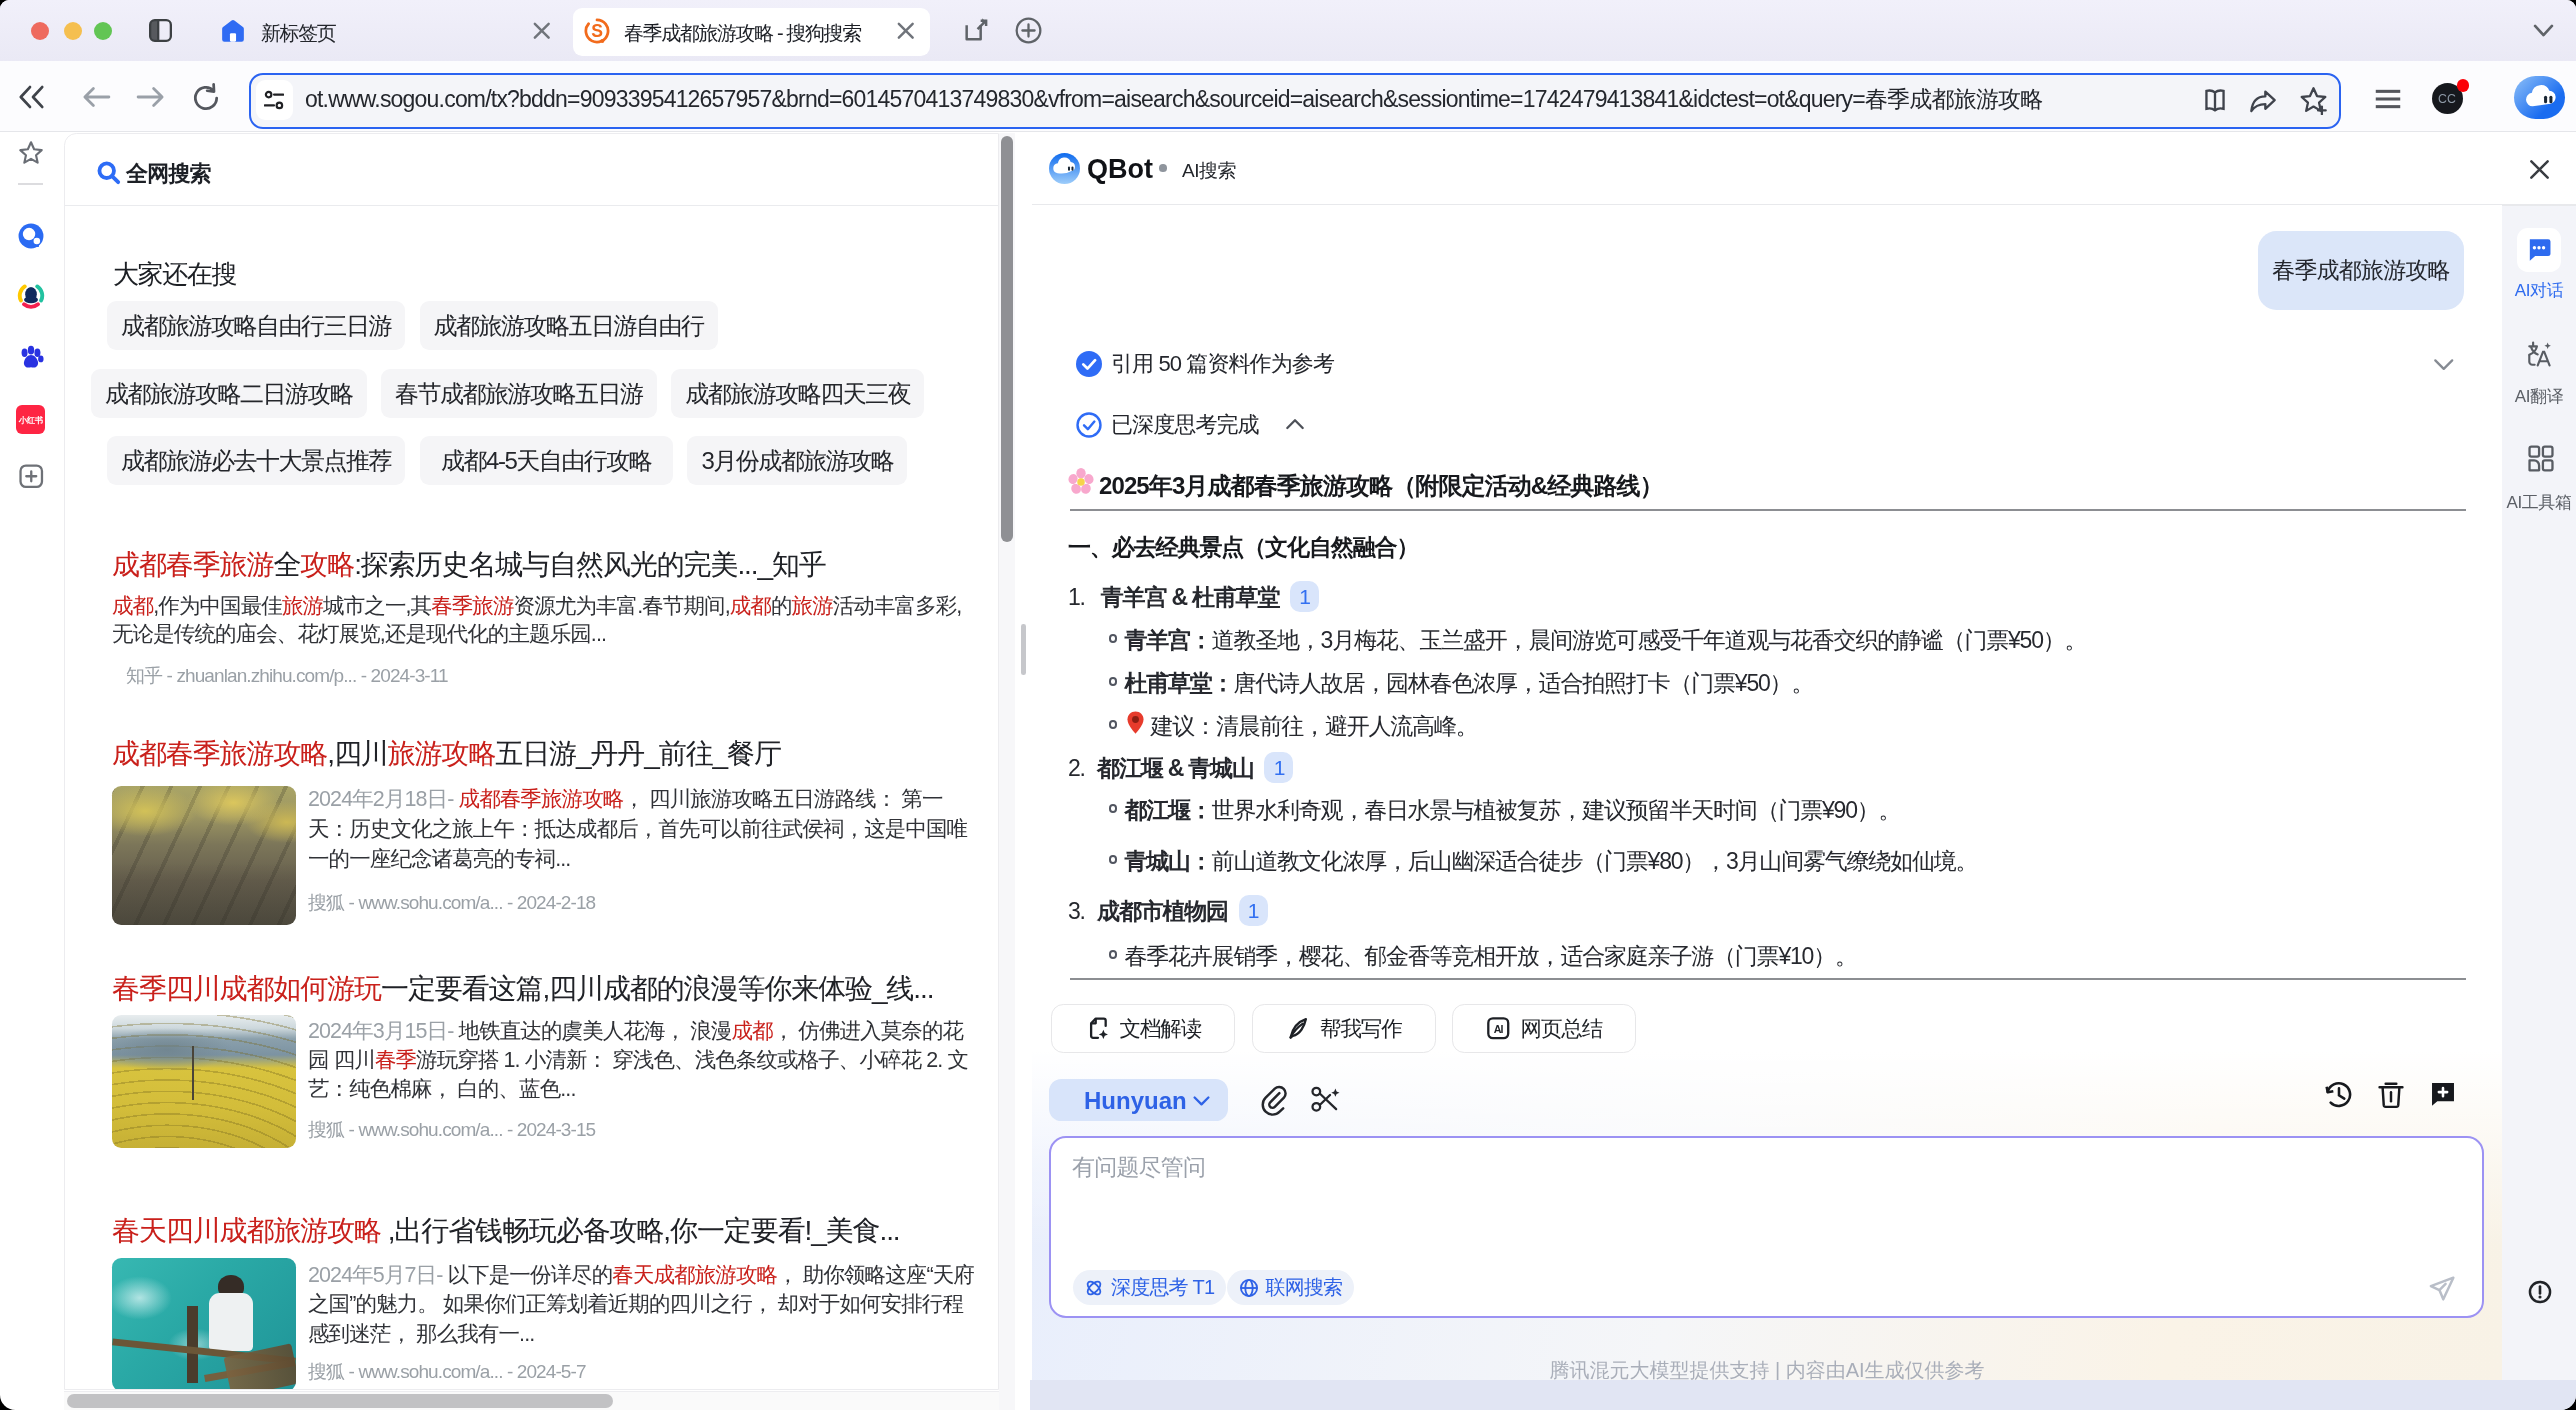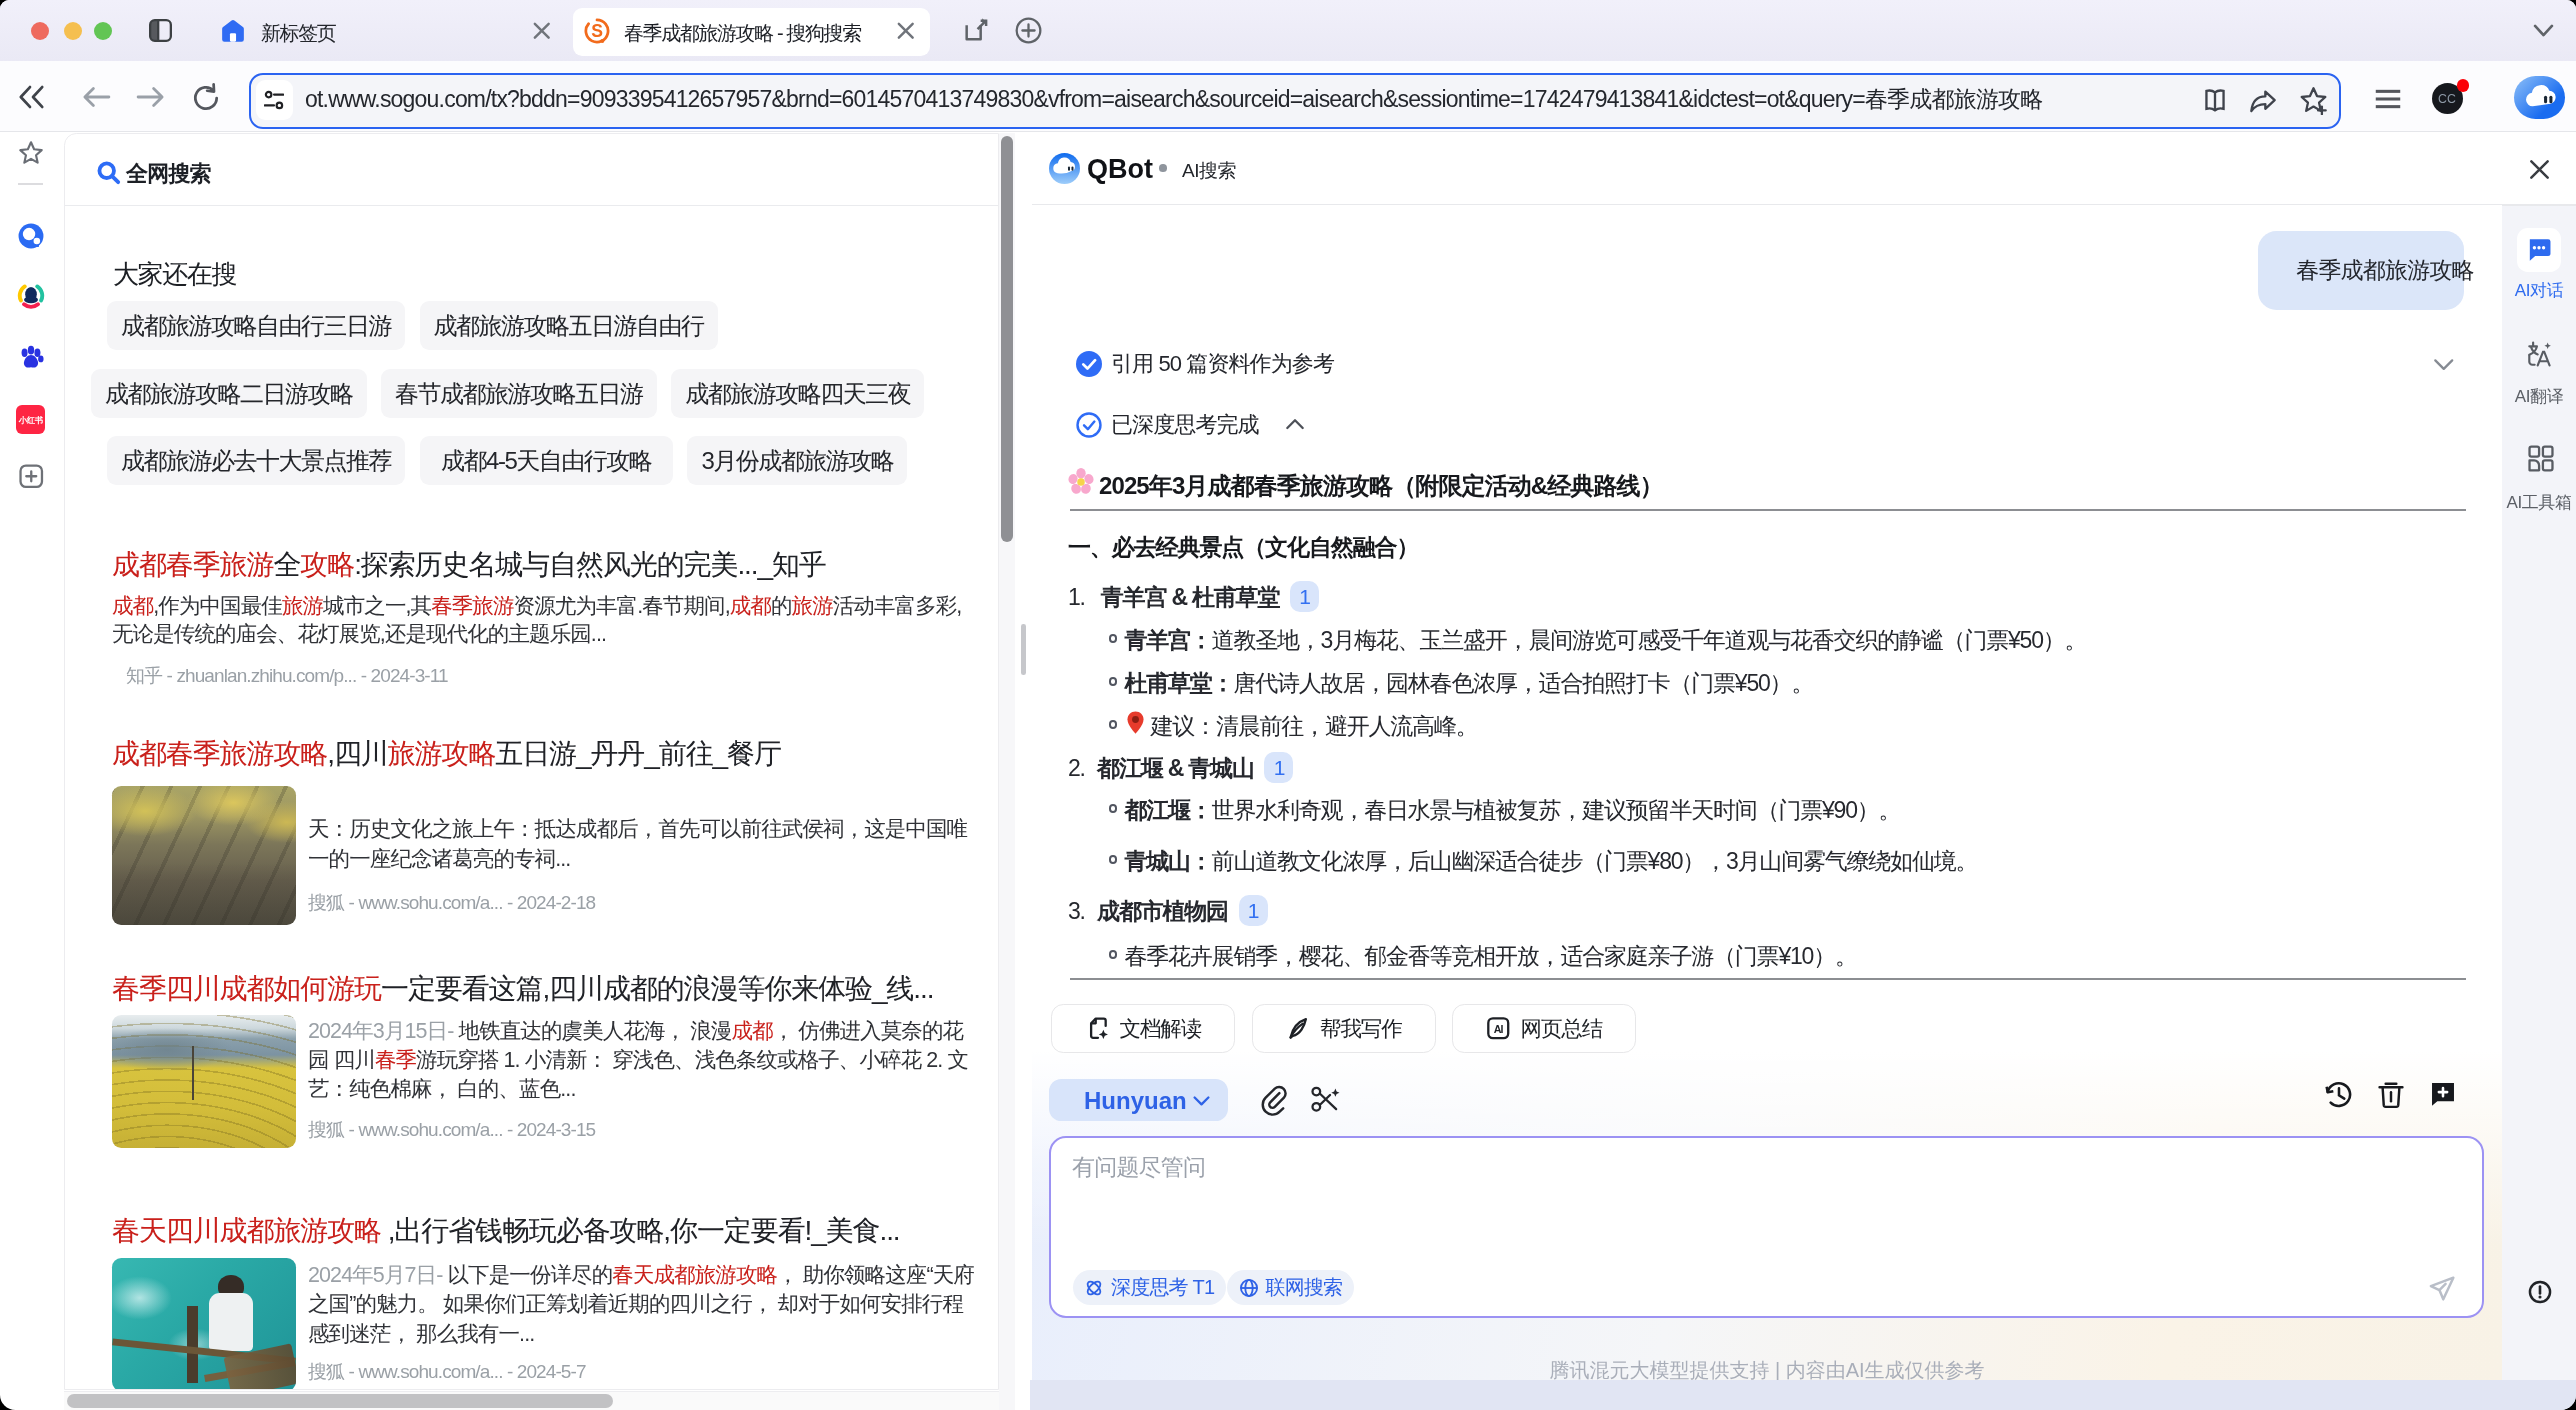--- a/index.html
+++ b/index.html
@@ -187,20 +187,21 @@
 
  <div class="rtitle" style="left:47px;top:412px;"><span class="red">成都春季旅游</span>全<span class="red">攻略</span>:探索历史名城与自然风光的完美..._知乎</div>
  <div class="snip" style="left:47px;top:457px;"><span class="red">成都</span>,作为中国最佳<span class="red">旅游</span>城市之一,其<span class="red">春季旅游</span>资源尤为丰富.春节期间,<span class="red">成都</span>的<span class="red">旅游</span>活动丰富多彩,</div>
  <div class="snip" style="left:47px;top:485px;">无论是传统的庙会、花灯展览,还是现代化的主题乐园...</div>
  <div class="meta" style="left:61px;top:529px;">知乎 - zhuanlan.zhihu.com/p... - 2024-3-11</div>
 
  <div class="rtitle" style="left:47px;top:601px;"><span class="red">成都春季旅游攻略</span>,四川<span class="red">旅游攻略</span>五日游_丹丹_前往_餐厅</div>
  <div class="thumb" style="top:652px;height:139px;background:linear-gradient(180deg,#aaa566 0%,#9c9562 22%,#7c7659 42%,#665f4e 68%,#5b5749 100%);">
    <div class="abs" style="left:0;top:0;width:184px;height:139px;background:radial-gradient(ellipse 73px 35px at 18% 18%,#d2c158,rgba(201,185,78,0) 72%),radial-gradient(ellipse 65px 32px at 66% 12%,#dbc65d,rgba(211,189,85,0) 72%),radial-gradient(ellipse 58px 29px at 95% 26%,#ccb854,rgba(194,174,76,0) 72%),repeating-linear-gradient(115deg,rgba(42,40,32,0.22) 0 3.8px,rgba(42,40,32,0) 3.8px 26px),linear-gradient(rgba(0,0,0,0) 55%,rgba(35,32,26,0.28) 100%);"></div>
  </div>
+ <div class="snip" style="left:243px;top:650px;"><span class="gray">2024年2月18日- </span><span class="red">成都春季旅游攻略</span>， 四川旅游攻略五日游路线： 第一</div>
  <div class="snip" style="left:243px;top:680px;">天：历史文化之旅上午：抵达成都后，首先可以前往武侯祠，这是中国唯</div>
  <div class="snip" style="left:243px;top:710px;">一的一座纪念诸葛亮的专祠...</div>
  <div class="meta" style="left:243px;top:756px;">搜狐 - www.sohu.com/a... - 2024-2-18</div>
 
  <div class="rtitle" style="left:47px;top:836px;"><span class="red">春季四川成都如何游玩</span>一定要看这篇,四川成都的浪漫等你来体验_线...</div>
  <div class="thumb" style="top:881px;height:133px;background:linear-gradient(180deg,#e8edef 0%,#cdd8dc 10%,#8ba0ac 18%,#7c93a2 30%,#d8c33e 40%,#d3bd3a 70%,#c6b035 100%);">
    <div class="abs" style="left:0;top:0;width:184px;height:133px;background:radial-gradient(ellipse 92px 31px at 30% 26%,rgba(110,130,140,0.8),rgba(110,130,140,0) 70%),repeating-radial-gradient(ellipse 230px 153px at 30% 160%,rgba(120,105,30,0.35) 0 2.3px,rgba(120,105,30,0) 2.3px 17px);"></div>
    <div class="abs" style="left:80px;top:31px;width:2.3px;height:54px;background:#4a4438;"></div>
  </div>
  <div class="snip" style="left:243px;top:882px;"><span class="gray">2024年3月15日- </span>地铁直达的虞美人花海， 浪漫<span class="red">成都</span>， 仿佛进入莫奈的花</div>
@@ -244,21 +245,21 @@
           <circle cx="20" cy="20" r="20" fill="url(#qg)"></circle>
           <path d="M11 26 a6.5 6.5 0 0 1 0.5-12.9 a8.5 8.5 0 0 1 16.5-1.6 a6 6 0 0 1 1 11.8 a26 26 0 0 1 -18 2.7 Z" fill="#fff"></path>
           <rect x="24.5" y="17.5" width="2.6" height="5.4" rx="1.3" fill="#1b2734"></rect>
           <rect x="29" y="17.5" width="2.6" height="5.4" rx="1.3" fill="#1b2734"></rect>
         </svg>
   <div class="abs" style="left:55px;top:21px;font-size:27px;font-weight:bold;color:#101216;">QBot</div>
   <div class="abs" style="left:127px;top:31px;width:7.7px;height:7.7px;border-radius:50%;background:#8f959d;"></div>
   <div class="abs" style="left:150px;top:24.5px;font-size:19px;letter-spacing:-0.5px;color:#23262b;">AI搜索</div>
  </div>
  <div class="abs" style="left:1226px;top:98px;width:206px;height:79px;background:#dbe6f9;border-radius:18.4px;">
-        <div style="width:100%;text-align:center;line-height:79px;font-size:23px;letter-spacing:-0.8px;color:#24272e;margin-left:24px;">春季成都旅游攻略</div>
+        <div style="width:100%;text-align:center;line-height:79px;font-size:23px;letter-spacing:-0.8px;color:#24272e;">春季成都旅游攻略</div>
       </div>
  <svg class="abs" style="left:44px;top:218px;" width="26" height="26" viewBox="0 0 34 34">
         <circle cx="17" cy="17" r="17" fill="#2f6cf6"></circle>
         <path d="M9.5 17.5 L15 23 L25 12" fill="none" stroke="#fff" stroke-width="3.6" stroke-linecap="round" stroke-linejoin="round"></path>
       </svg>
  <div class="abs" style="left:79px;top:218px;height:26px;line-height:26px;font-size:22px;letter-spacing:-0.9px;color:#24262c;">引用 50 篇资料作为参考</div>
  <svg class="abs" style="left:1401px;top:225px;" width="21.5" height="14" viewBox="0 0 28 18">
         <path d="M3 3 L14 14 L25 3" fill="none" stroke="#868b93" stroke-width="3" stroke-linecap="round" stroke-linejoin="round"></path>
       </svg>
  <svg class="abs" style="left:44px;top:279px;" width="26" height="26" viewBox="0 0 34 34">

